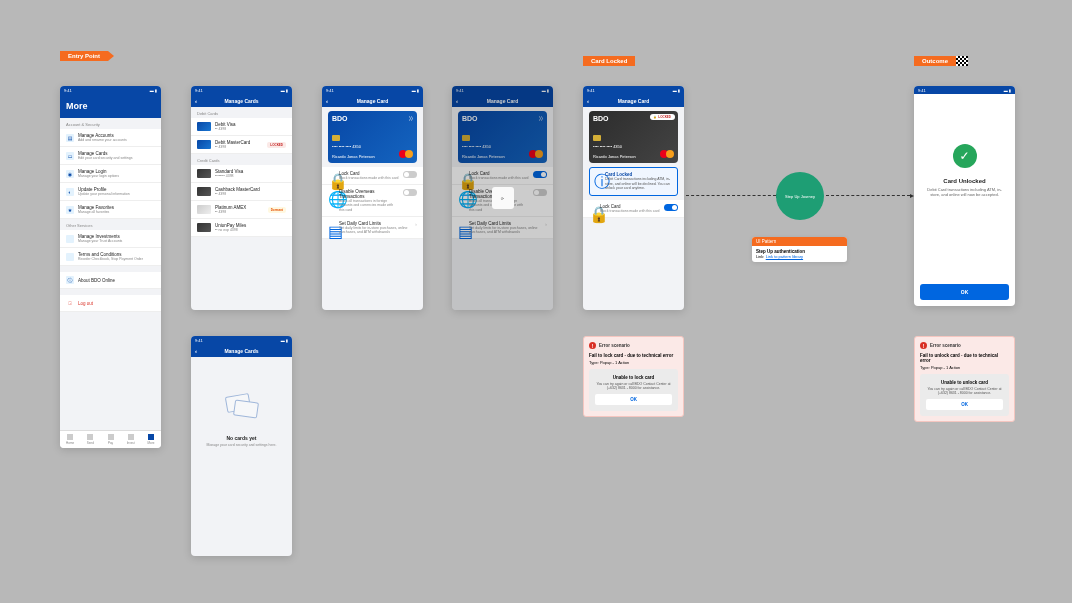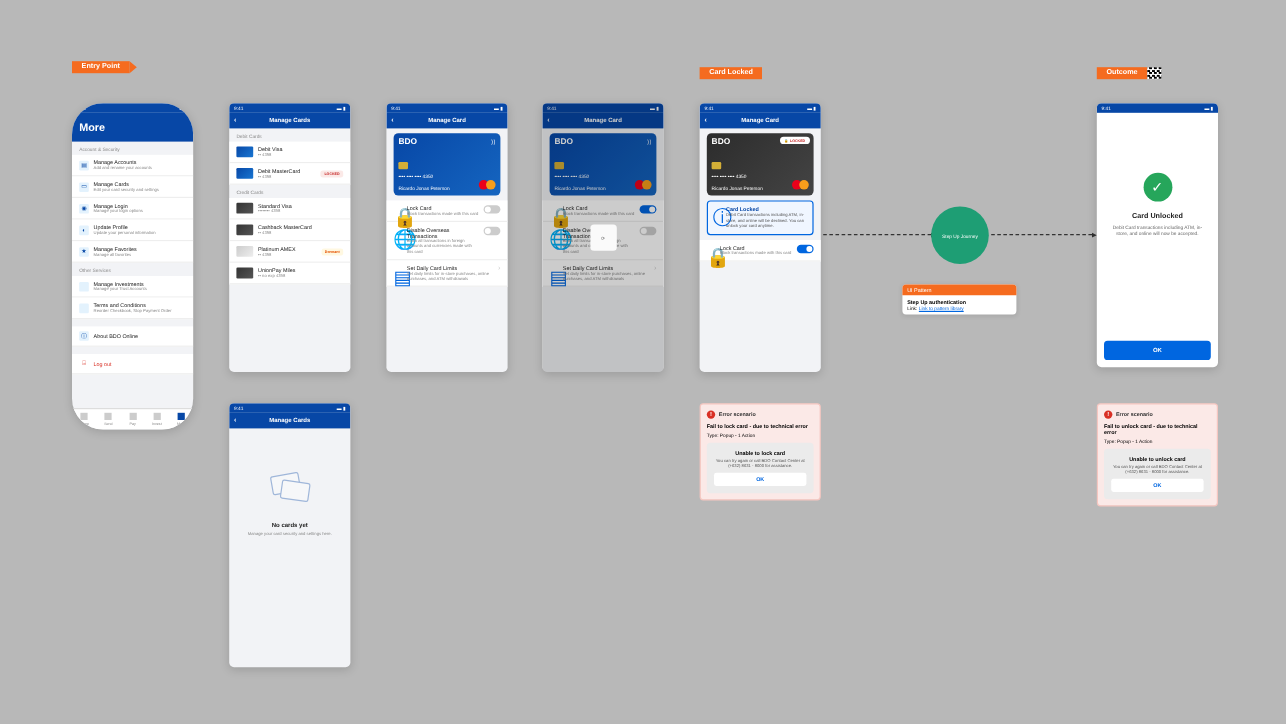--- a/index.html
+++ b/index.html
@@ -109,21 +109,21 @@
 .arrow-line { position: absolute; border-top: 1px dashed #333; height: 0; }
 .arrow-line::after { content: ""; position: absolute; right: -4px; top: -2px; border-left: 4px solid #333; border-top: 2px solid transparent; border-bottom: 2px solid transparent; }
 </style>
 </head>
 <body>
 
 <div class="tag arrow" style="top:51px; left:60px;">Entry Point</div>
 <div class="tag" style="top:56px; left:583px;">Card Locked</div>
 <div class="tag checker" style="top:56px; left:914px;">Outcome</div>
 
-<div class="phone" style="top:86px; left:60px; height:272px;border-radius:26px;">
+<div class="phone" style="top:86px; left:60px; height:362px;">
   <div class="statusbar">
       <span>9:41</span>
       <span>▬ ▮</span>
     </div>
   <div class="title-header">More</div>
   <div class="section-label">Account &amp; Security</div>
   <div class="menu-item">
       <div class="menu-icon" style="background:#e3f2fd;color:#0747a6;display:flex;align-items:center;justify-content:center;font-size:5px;">▤</div>
       <div class="menu-text">
         <div class="menu-title">Manage Accounts</div>

